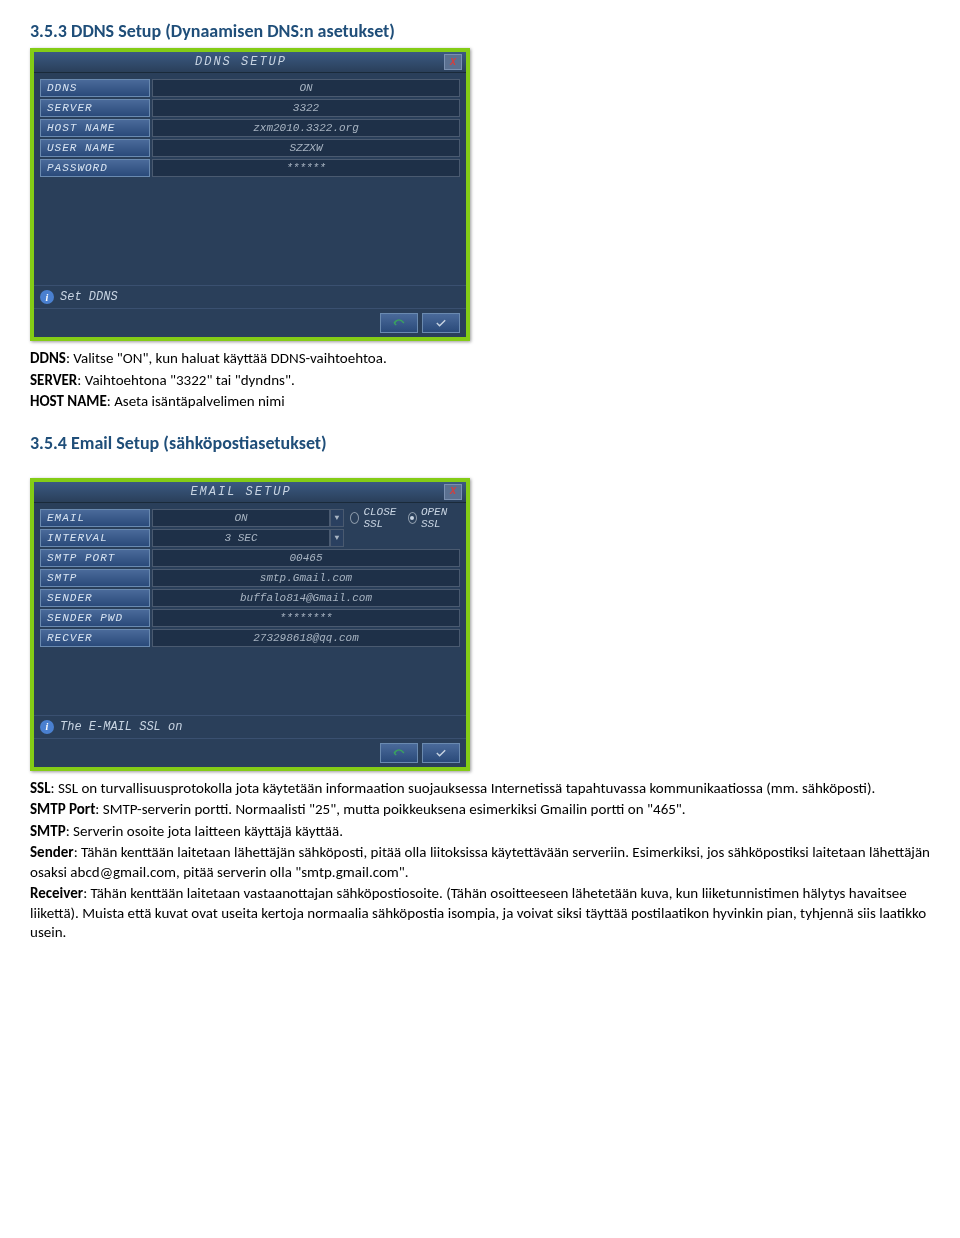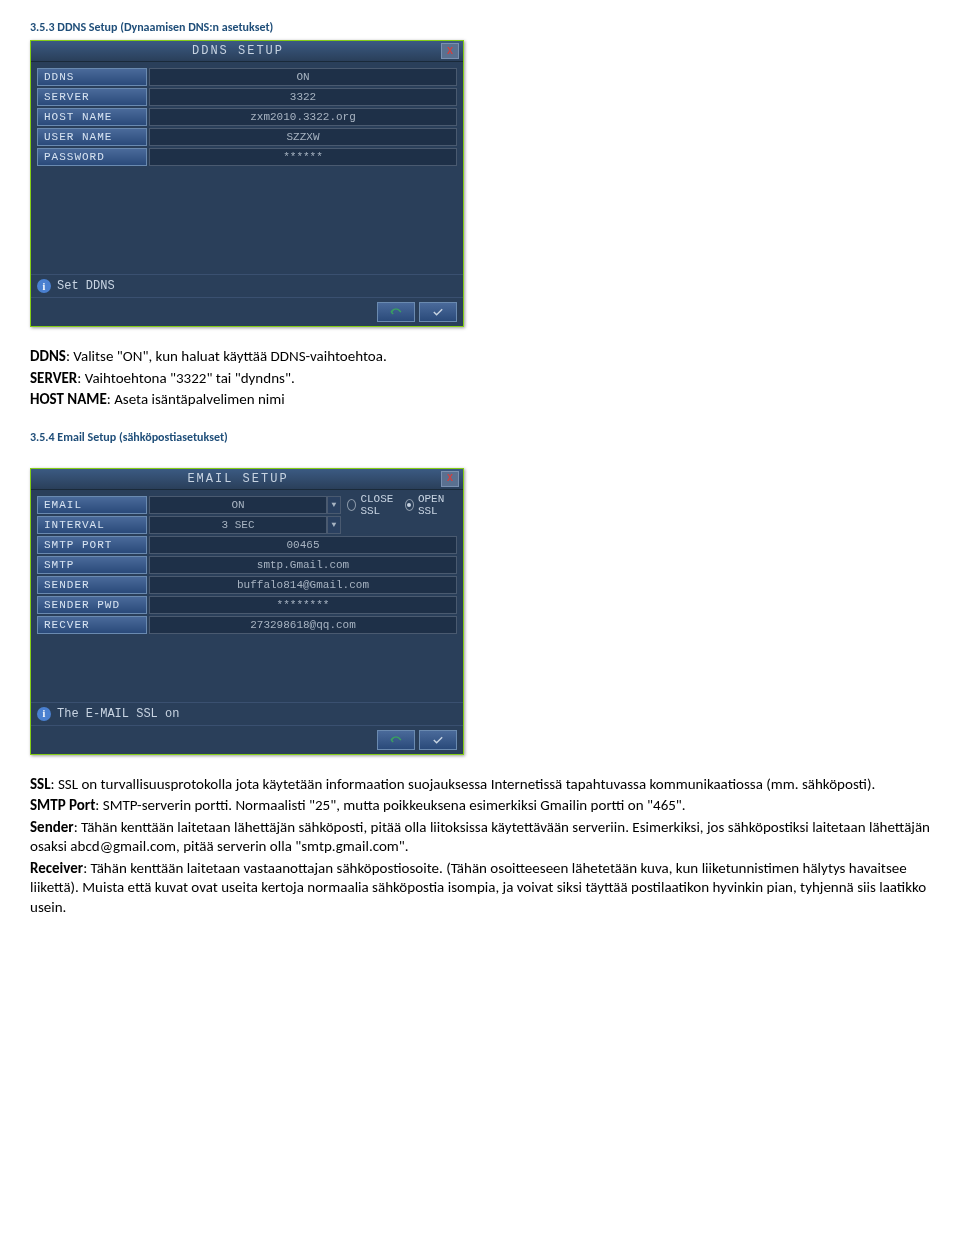--- a/index.html
+++ b/index.html
@@ -6,33 +6,34 @@
     margin: 0;
     padding: 20px 30px;
     font-family: Calibri, Arial, sans-serif;
     font-size: 15px;
     color: #000;
     background: #fff;
     width: 900px;
   }
   .heading {
     color: #1F4E79;
-    font-size: 12px;
+    font-size: 18px;
     font-weight: bold;
     margin-bottom: 6px;
   }
   .dialog {
     background: #2a3f5a;
-    border: 1px solid #84cc16;
+    border: 4px solid #84cc16;
     width: 432px;
     color: #c8d4e2;
     font-family: "Courier New", monospace;
     font-size: 12px;
-    margin-bottom: 20px;
+    margin-bottom: 8px;
     box-shadow: 1px 1px 3px rgba(0,0,0,0.4);
+    font-style: italic;
   }
   .titlebar {
     background: linear-gradient(#3b5a82, #2a3f5a);
     height: 20px;
     display: flex;
     align-items: center;
     justify-content: space-between;
     padding: 0 4px;
     border-bottom: 1px solid #1a2a3a;
   }
@@ -329,18 +330,19 @@
       <svg viewBox="0 0 20 14">
           <path d="M4 7 L8 11 L16 3" stroke="#c8d4e2" stroke-width="2" fill="none"></path>
         </svg>
     </div>
   </div>
 </div>
 
 <div>
   <p class="para"><span class="bold">SSL</span><span>: SSL on turvallisuusprotokolla jota käytetään informaation suojauksessa Internetissä tapahtuvassa kommunikaatiossa (mm. sähköposti).</span></p>
   <p class="para"><span class="bold">SMTP Port</span><span>: SMTP-serverin portti. Normaalisti "25", mutta poikkeuksena esimerkiksi Gmailin portti on "465".</span></p>
+  <p class="para"><span class="bold">SMTP</span><span>: Serverin osoite jota laitteen käyttäjä käyttää.</span></p>
   <p class="para"><span class="bold">Sender</span><span>: Tähän kenttään laitetaan lähettäjän sähköposti, pitää olla liitoksissa käytettävään serveriin. Esimerkiksi, jos sähköpostiksi laitetaan lähettäjän osaksi abcd@gmail.com, pitää serverin olla "smtp.gmail.com".</span></p>
   <p class="para"><span class="bold">Receiver</span><span>: Tähän kenttään laitetaan vastaanottajan sähköpostiosoite. (Tähän osoitteeseen lähetetään kuva, kun liiketunnistimen hälytys havaitsee liikettä). Muista että kuvat ovat useita kertoja normaalia sähköpostia isompia, ja voivat siksi täyttää postilaatikon hyvinkin pian, tyhjennä siis laatikko usein.</span></p>
 </div>
 
 
 
 
 </body></html>

